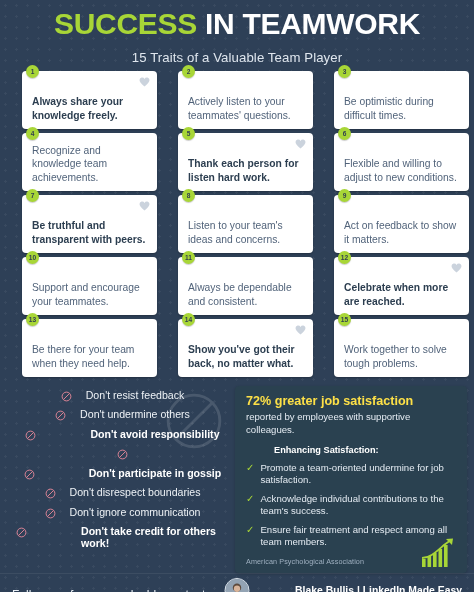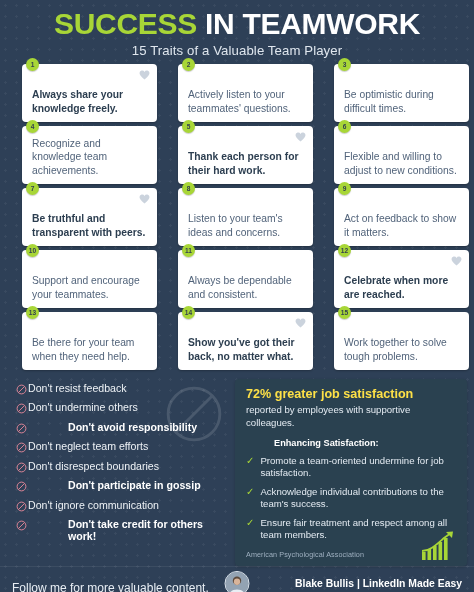--- a/index.html
+++ b/index.html
@@ -19,21 +19,21 @@
 
   
   .header{padding:9px 10px 6px;text-align:center;flex:none;}
   .title{
     font-size:30px;line-height:1.02;font-weight:bold;letter-spacing:-.3px;
     white-space:nowrap;
   }
   .title .hl{color:#a8d637;}
   .title .wt{color:#ffffff;}
   .subtitle{
-    margin-top:3px;color:#dfe6ee;font-size:13.2px;letter-spacing:.1px;
+    margin-top:10px;color:#dfe6ee;font-size:13.2px;letter-spacing:.1px;
   }
 
   
   .grid{
     flex:none;
     display:grid;grid-template-columns:repeat(3,1fr);
     gap:4px;padding:0 5px;
   }
   .card{
     position:relative;background:#ffffff;border-radius:4px;
@@ -61,21 +61,21 @@
     flex:1;display:flex;gap:6px;padding:9px 7px 0;box-sizing:border-box;
   }
   .donts{
     position:relative;width:222px;flex:none;padding:4px 0 0 9px;box-sizing:border-box;
     overflow:hidden;
   }
   .ghost{
     position:absolute;right:4px;top:4px;width:62px;height:62px;opacity:.13;
   }
   .dont-row{
-    display:flex;align-items:flex-start;gap:1px;margin-bottom:7.5px;position:relative;z-index:2;
+    display:flex;align-items:flex-start;gap:14px;margin-bottom:7.5px;position:relative;z-index:2;justify-content:center;
   }
   .ban{width:11px;height:11px;flex:none;margin-top:1px;}
   .dont-row .lbl{font-size:10.6px;color:#eef2f6;line-height:1.1;}
   .dont-row.bold .lbl{font-weight:bold;color:#ffffff;padding-left:40px;}
 
   .stat{
     flex:1;background:#2a4150;border-radius:4px;padding:9px 10px 7px 11px;
     box-sizing:border-box;position:relative;overflow:hidden;
     box-shadow:0 1px 3px rgba(0,0,0,.2);
   }
@@ -133,21 +133,21 @@
       </div>
       <div class="card">
         <span class="badge">4</span>
         <span class="txt">Recognize and knowledge team achievements.</span>
       </div>
       <div class="card bold">
         <span class="badge">5</span>
         <svg class="heart" viewBox="0 0 24 22">
           <path d="M12 21 C4 14.5 1 10.5 1 6.8 A5.8 5.8 0 0 1 12 4.2 A5.8 5.8 0 0 1 23 6.8 C23 10.5 20 14.5 12 21 Z" fill="#c3ccd8"></path>
         </svg>
-        <span class="txt">Thank each person for their hard work.</span>
+        <span class="txt">Thank each person for listen hard work.</span>
       </div>
       <div class="card">
         <span class="badge">6</span>
         <span class="txt">Flexible and willing to adjust to new conditions.</span>
       </div>
       <div class="card bold">
         <span class="badge">7</span>
         <svg class="heart" viewBox="0 0 24 22">
           <path d="M12 21 C4 14.5 1 10.5 1 6.8 A5.8 5.8 0 0 1 12 4.2 A5.8 5.8 0 0 1 23 6.8 C23 10.5 20 14.5 12 21 Z" fill="#c3ccd8"></path>
         </svg>
@@ -220,35 +220,34 @@
               <circle cx="12" cy="12" r="9.6" fill="none" stroke="#e8899a" stroke-width="2"></circle>
               <line x1="5.5" y1="18.5" x2="18.5" y2="5.5" stroke="#e8899a" stroke-width="2"></line>
             </svg>
             <span class="lbl">Don't avoid responsibility</span>
           </div>
           <div class="dont-row">
             <svg class="ban" viewBox="0 0 24 24">
               <circle cx="12" cy="12" r="9.6" fill="none" stroke="#e8899a" stroke-width="2"></circle>
               <line x1="5.5" y1="18.5" x2="18.5" y2="5.5" stroke="#e8899a" stroke-width="2"></line>
             </svg>
-            <span class="lbl">Don't neglect team efforts</span>
+          </div>
+          <div class="dont-row bold">
+            <svg class="ban" viewBox="0 0 24 24">
+              <circle cx="12" cy="12" r="9.6" fill="none" stroke="#e8899a" stroke-width="2"></circle>
+              <line x1="5.5" y1="18.5" x2="18.5" y2="5.5" stroke="#e8899a" stroke-width="2"></line>
+            </svg>
+            <span class="lbl">Don't participate in gossip</span>
           </div>
           <div class="dont-row">
             <svg class="ban" viewBox="0 0 24 24">
               <circle cx="12" cy="12" r="9.6" fill="none" stroke="#e8899a" stroke-width="2"></circle>
               <line x1="5.5" y1="18.5" x2="18.5" y2="5.5" stroke="#e8899a" stroke-width="2"></line>
             </svg>
             <span class="lbl">Don't disrespect boundaries</span>
-          </div>
-          <div class="dont-row bold">
-            <svg class="ban" viewBox="0 0 24 24">
-              <circle cx="12" cy="12" r="9.6" fill="none" stroke="#e8899a" stroke-width="2"></circle>
-              <line x1="5.5" y1="18.5" x2="18.5" y2="5.5" stroke="#e8899a" stroke-width="2"></line>
-            </svg>
-            <span class="lbl">Don't participate in gossip</span>
           </div>
           <div class="dont-row">
             <svg class="ban" viewBox="0 0 24 24">
               <circle cx="12" cy="12" r="9.6" fill="none" stroke="#e8899a" stroke-width="2"></circle>
               <line x1="5.5" y1="18.5" x2="18.5" y2="5.5" stroke="#e8899a" stroke-width="2"></line>
             </svg>
             <span class="lbl">Don't ignore communication</span>
           </div>
           <div class="dont-row bold">
             <svg class="ban" viewBox="0 0 24 24">

